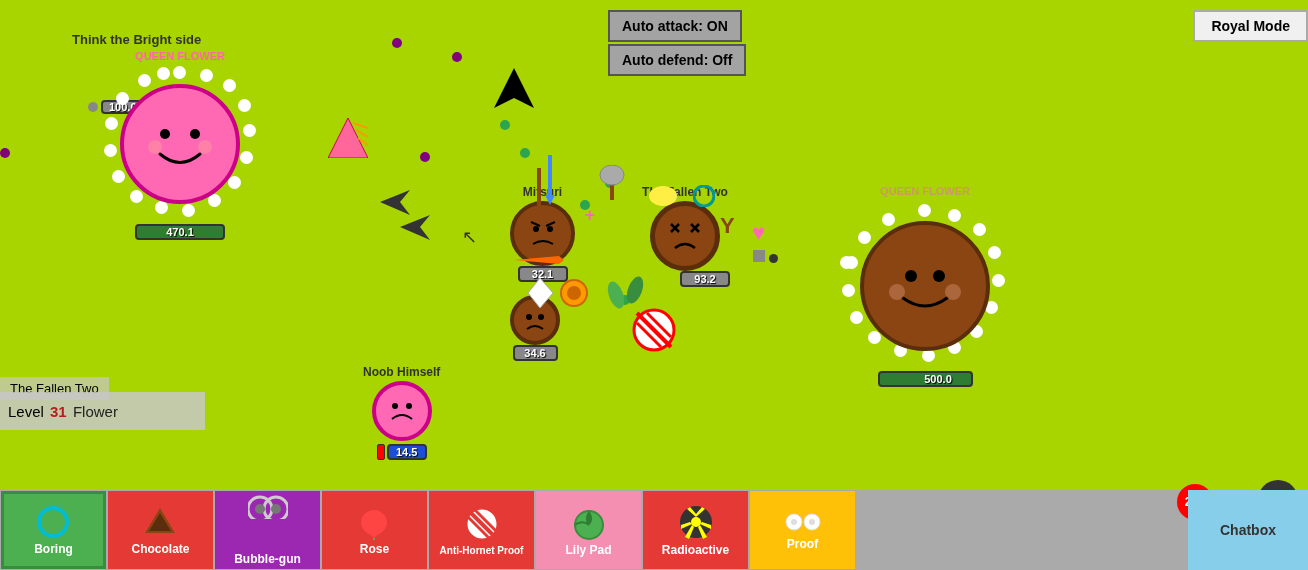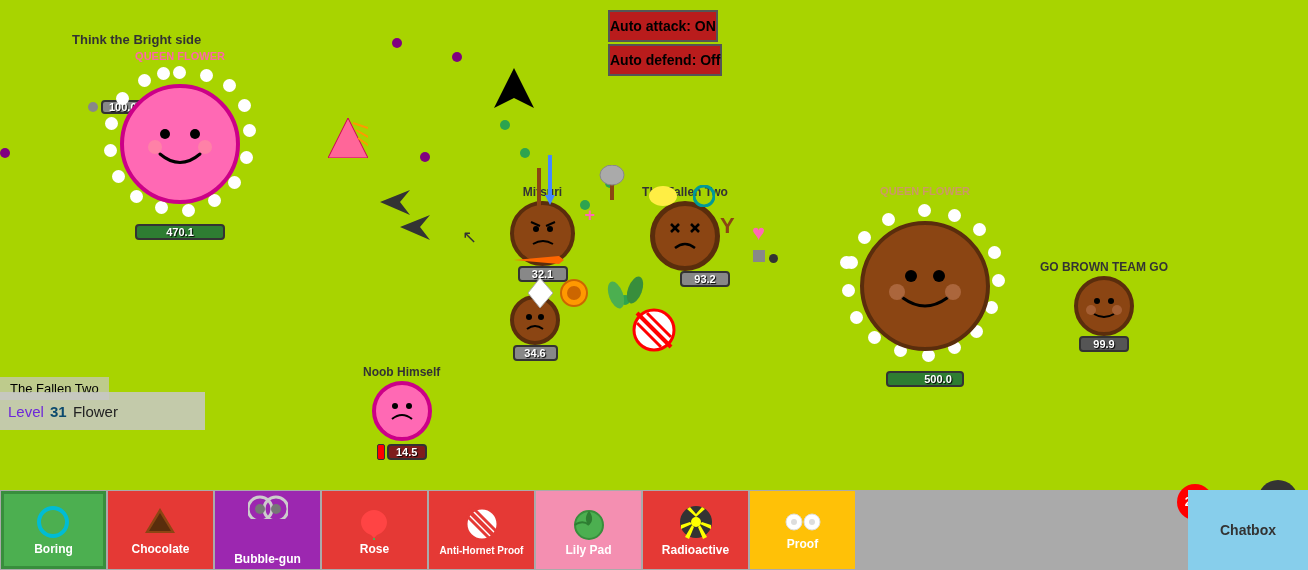--- a/index.html
+++ b/index.html
@@ -18,23 +18,23 @@
       height: 490px;
       background: #a8d400;
       position: relative;
       overflow: hidden;
     }
 
     
     .auto-btn {
       position: absolute;
       top: 10px;
-      background: #b91c1c;
+      background: #a3a3a3;
       border: 2px solid #555;
-      padding: 6px 0;
+      padding: 6px 12px;
       font-size: 14px;
       font-weight: bold;
       cursor: pointer;
       z-index: 10;
     }
 
     #auto-attack-btn { left: 608px; }
     #auto-defend-btn { left: 608px; top: 44px; }
 
     #royal-mode-btn {
@@ -66,22 +66,22 @@
       left: 0px;
       width: 205px;
       height: 38px;
       background: rgba(200,200,200,0.85);
       display: flex;
       align-items: center;
       padding-left: 8px;
       font-size: 15px;
     }
 
-    .level-text { color: #6d28d9; }
-    .level-num { color: #0c4a6e; font-weight: bold; margin: 0 2px; }
+    .level-text { color: #000000; }
+    .level-num { color: #b91c1c; font-weight: bold; margin: 0 2px; }
     .level-flower { color: #222; }
 
     
     .entity {
       position: absolute;
       display: flex;
       flex-direction: column;
       align-items: center;
     }
 
@@ -306,20 +306,21 @@
       pointer-events: none;
     }
   </style>
 </head>
 <body>
 
 <div id="game-area">
 
   <button id="auto-attack-btn" class="auto-btn">Auto attack: ON</button>
   <button id="auto-defend-btn" class="auto-btn">Auto defend: Off</button>
+  <button id="royal-mode-btn">Royal Mode</button>
 
   <div id="think-label">Think the Bright side</div>
 
   <div style="position:absolute; left:88px; top:100px; display:flex; align-items:center;">
     <div style="width:10px;height:10px;background:#888;border-radius:50%;margin-right:3px;"></div>
     <div class="health-bar" style="background:#888; font-size:11px; min-width:40px; height:14px;">100.0</div>
   </div>
 
   <div id="queen-left" class="entity">
     <div class="queen-label">QUEEN FLOWER</div>
@@ -406,21 +407,21 @@
     <div class="flower-circle" style="width:60px;height:60px;background:#ff69b4;border-color:#cc0088;">
       <svg class="face-svg" width="40" height="36" viewBox="0 0 40 36">
         <circle cx="13" cy="13" r="3" fill="black"></circle>
         <circle cx="27" cy="13" r="3" fill="black"></circle>
 
         <path d="M10 26 Q20 18 30 26" stroke="black" stroke-width="2" fill="none"></path>
       </svg>
     </div>
     <div class="hp-bar-wrapper">
       <div class="hp-red-indicator"></div>
-      <div class="health-bar" style="background:#7f1d1d; min-width:40px;">14.5</div>
+      <div class="health-bar" style="background:#1d4ed8; min-width:40px;">14.5</div>
     </div>
   </div>
 
   <div id="mitsuri-entity" class="entity">
     <div class="entity-label">Mitsuri</div>
 
     <div style="position:absolute;right:-20px;top:20px;font-size:18px;color:#ff69b4;font-weight:bold;">+</div>
     <div class="flower-circle" style="width:65px;height:65px;background:#8B4513;border-color:#5a2d0c;">
       <svg class="face-svg" width="44" height="40" viewBox="0 0 44 40">
         <circle cx="15" cy="15" r="3" fill="black"></circle>
@@ -552,51 +553,38 @@
           <circle cx="30" cy="30" r="6" fill="black"></circle>
           <circle cx="58" cy="30" r="6" fill="black"></circle>
 
           <path d="M22 52 Q44 68 66 52" stroke="black" stroke-width="3" fill="none" stroke-linecap="round"></path>
 
           <circle cx="16" cy="46" r="8" fill="#cc8866" opacity="0.5"></circle>
           <circle cx="72" cy="46" r="8" fill="#cc8866" opacity="0.5"></circle>
         </svg>
       </div>
     </div>
-    <div class="health-bar" style="background:#2e7d32; width:78px;padding-left:32px;">500.0</div>
+    <div class="health-bar" style="background:#2e7d32; width:95px;padding-left:32px;">500.0</div>
   </div>
 
   <div style="position:absolute;left:753px;top:250px;width:12px;height:12px;background:#888;border-radius:50;"></div>
   <div style="position:absolute;left:769px;top:254px;width:9px;height:9px;background:#333;border-radius:50%;"></div>
 
   <div style="position:absolute;left:648px;top:185px;">
     <svg width="30" height="22">
       <ellipse cx="15" cy="11" rx="14" ry="10" fill="#ffee44"></ellipse>
     </svg>
   </div>
 
   <div style="position:absolute;left:693px;top:185px;">
     <svg width="22" height="22">
       <circle cx="11" cy="11" r="10" fill="none" stroke="#009999" stroke-width="3"></circle>
     </svg>
   </div>
 
-  <div id="go-brown-entity" class="entity">
-    <div class="entity-label">GO BROWN TEAM GO</div>
-    <div class="flower-circle" style="width:60px;height:60px;background:#8B4513;border-color:#5a2d0c;">
-      <svg class="face-svg" width="40" height="36" viewBox="0 0 40 36">
-        <circle cx="13" cy="13" r="3" fill="black"></circle>
-        <circle cx="27" cy="13" r="3" fill="black"></circle>
-        <path d="M10 26 Q20 32 30 26" stroke="black" stroke-width="2" fill="none"></path>
-        <circle cx="7" cy="22" r="5" fill="#cc8866" opacity="0.4"></circle>
-        <circle cx="33" cy="22" r="5" fill="#cc8866" opacity="0.4"></circle>
-      </svg>
-    </div>
-    <div class="health-bar" style="background:#555; min-width:50px;">99.9</div>
-  </div>
 
   <div id="player-info">
     <span>The Fallen Two</span>
   </div>
   <div id="level-flower-panel">
     <span class="level-text">Level</span>&nbsp;
     <span class="level-num">31</span>&nbsp;
     <span class="level-flower">Flower</span>
   </div>
 

